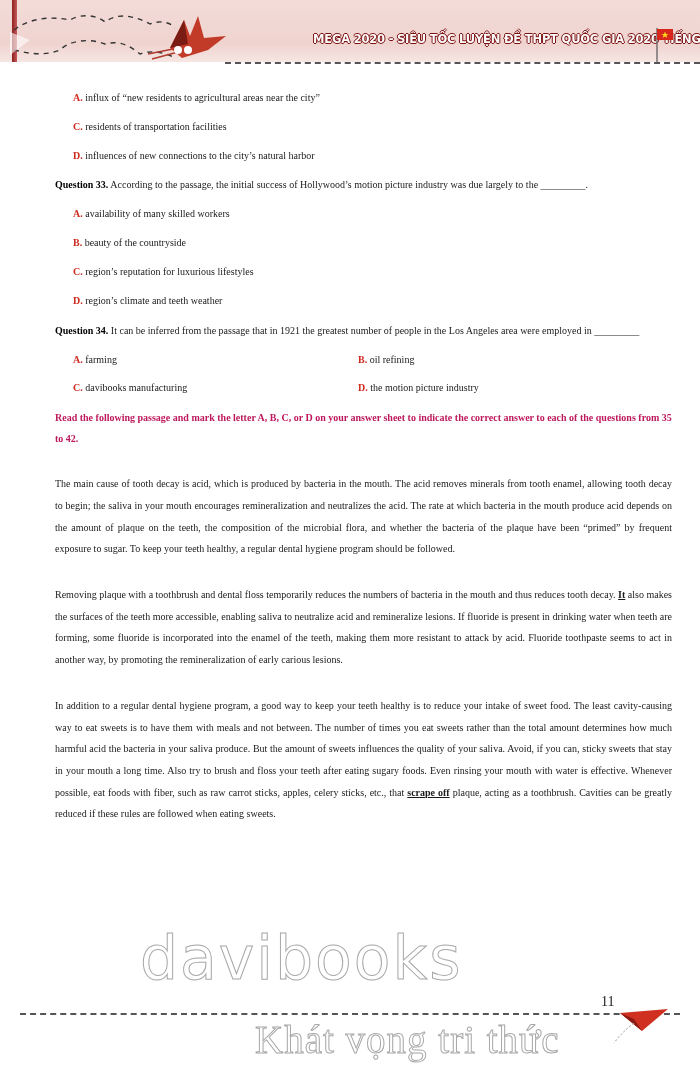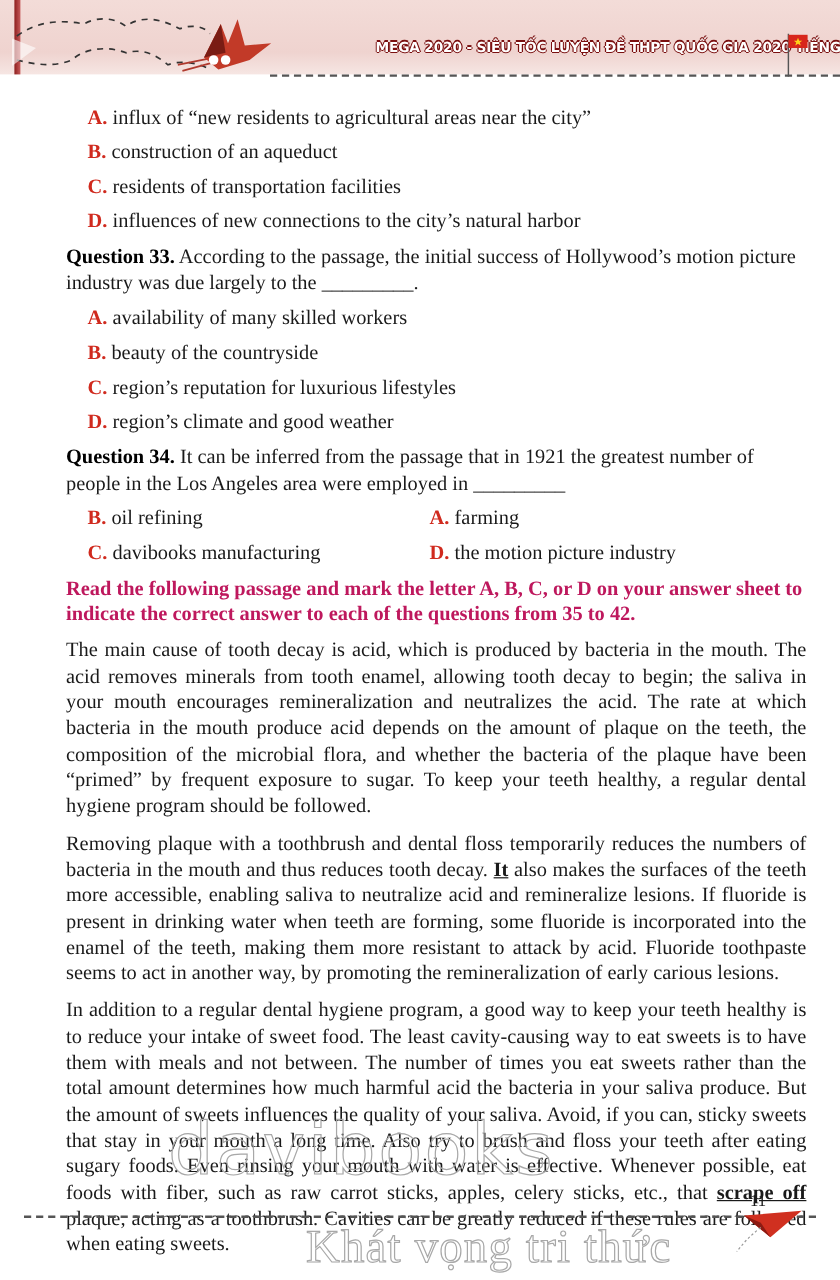--- a/index.html
+++ b/index.html
@@ -11,34 +11,34 @@
     background: linear-gradient(180deg, #f3dcd8 0%, #efd3cf 70%, #f6e6e3 100%); }
   .banner .spine { position: absolute; left: 12px; top: 0; width: 5px; height: 62px; background: linear-gradient(90deg,#8d1e1e,#c65a5a); }
   .banner .clouds { position: absolute; left: 10px; top: 10px; width: 200px; height: 55px; }
   .banner .plane { position: absolute; left: 148px; top: 14px; width: 80px; height: 48px; }
   .banner .title { position: absolute; left: 313px; top: 32px; font-family: "DejaVu Sans", sans-serif;
     font-weight: bold; font-size: 11.5px; color: #ffffff; letter-spacing: -0.2px;
     text-shadow: 1px 0 #7a1010, -1px 0 #7a1010, 0 1px #7a1010, 0 -1px #7a1010; white-space: nowrap; }
   .banner .flag { position: absolute; left: 655px; top: 28px; width: 20px; height: 36px; }
   .banner .dash { position: absolute; left: 225px; top: 62px; width: 475px; height: 0; border-top: 2px dashed #555; }
 
-  .content { position: absolute; left: 55px; top: 84px; width: 617px; font-size: 17px; line-height: 28.6px; }
+  .content { position: absolute; left: 55px; top: 84px; width: 617px; font-size: 10px; line-height: 28.6px; }
   .opt { padding-left: 18px; height: 28.8px; white-space: nowrap; }
   .opt .l { color: #d02a1e; font-weight: bold; }
   .q { margin-top: 0; line-height: 22px; padding-top: 4px; }
   .q .qn { color: #000000; font-weight: bold; }
   .grid2 { display: grid; grid-template-columns: 285px 300px; padding-left: 18px; }
   .grid2 .cell { height: 28.8px; }
   .grid2 .cell .l { color: #d02a1e; font-weight: bold; }
   .instr { color: #be185d; font-weight: bold; line-height: 21px; padding-top: 4px; }
-  .para { text-align: justify; line-height: 21.7px; margin-top: 9px; }
+  .para { text-align: justify; line-height: 21.7px; margin-top: 24px; }
   .para u b, .para b u { font-weight: bold; }
 
   .footer-dash { position: absolute; left: 20px; top: 1013px; width: 660px; height: 0; border-top: 2px dashed #555; }
-  .pagenum { position: absolute; left: 625px; top: 994px; font-size: 14px; }
+  .pagenum { position: absolute; left: 601px; top: 994px; font-size: 14px; }
   .footplane { position: absolute; left: 612px; top: 1005px; width: 60px; height: 45px; }
   .wm1 { position: absolute; left: 140px; top: 928px; font-family: "DejaVu Sans", sans-serif; font-size: 60px;
     color: transparent; -webkit-text-stroke: 1px #a8a8a8; letter-spacing: 2px; line-height: 1; }
   .wm2 { position: absolute; left: 255px; top: 1020px; font-family: Liberation Serif, serif; font-size: 39px;
     color: transparent; -webkit-text-stroke: 1px #a8a8a8; letter-spacing: 1px; line-height: 1; }
 </style>
 </head>
 <body>
 
 <div class="banner">
@@ -62,40 +62,39 @@
     <rect x="2" y="1" width="16" height="11" fill="#d8261c"></rect>
     <polygon points="10,3.5 11,6 13.5,6 11.5,7.5 12.3,10 10,8.5 7.7,10 8.5,7.5 6.5,6 9,6" fill="#ffd21a"></polygon>
   </svg>
   <div class="dash"></div>
 </div>
 
 <div class="content">
 
   <div>
     <div class="opt"><span class="l">A.</span> <span>influx of “new residents to agricultural areas near the city”</span></div>
-    <div class="opt"><span class="l">B.</span> <span>construction of an aqueduct</span></div>
     <div class="opt"><span class="l">C.</span> <span>residents of transportation facilities</span></div>
     <div class="opt"><span class="l">D.</span> <span>influences of new connections to the city’s natural harbor</span></div>
   </div>
 
   <div>
     <p class="q"><span class="qn">Question 33.</span> <span>According to the passage, the initial success of Hollywood’s motion picture industry was due largely to the _________.</span></p>
     <div style="height:4px"></div>
     <div class="opt"><span class="l">A.</span> <span>availability of many skilled workers</span></div>
     <div class="opt"><span class="l">B.</span> <span>beauty of the countryside</span></div>
     <div class="opt"><span class="l">C.</span> <span>region’s reputation for luxurious lifestyles</span></div>
-    <div class="opt"><span class="l">D.</span> <span>region’s climate and good weather</span></div>
+    <div class="opt"><span class="l">D.</span> <span>region’s climate and teeth weather</span></div>
   </div>
 
   <div>
     <p class="q"><span class="qn">Question 34.</span> <span>It can be inferred from the passage that in 1921 the greatest number of people in the Los Angeles area were employed in _________</span></p>
     <div style="height:4px"></div>
     <div class="grid2">
+      <div class="cell"><span class="l">A.</span> <span>farming</span></div>
       <div class="cell"><span class="l">B.</span> <span>oil refining</span></div>
-      <div class="cell"><span class="l">A.</span> <span>farming</span></div>
       <div class="cell"><span class="l">C.</span> <span>davibooks manufacturing</span></div>
       <div class="cell"><span class="l">D.</span> <span>the motion picture industry</span></div>
     </div>
   </div>
 
   <p class="instr">Read the following passage and mark the letter A, B, C, or D on your answer sheet to indicate the correct answer to each of the questions from 35 to 42.</p>
 
   <p class="para">The main cause of tooth decay is acid, which is produced by bacteria in the mouth. The acid removes minerals from tooth enamel, allowing tooth decay to begin; the saliva in your mouth encourages remineralization and neutralizes the acid. The rate at which bacteria in the mouth produce acid depends on the amount of plaque on the teeth, the composition of the microbial flora, and whether the bacteria of the plaque have been “primed” by frequent exposure to sugar. To keep your teeth healthy, a regular dental hygiene program should be followed.</p>
   <p class="para"><span>Removing plaque with a toothbrush and dental floss temporarily reduces the numbers of bacteria in the mouth and thus reduces tooth decay. </span><b><u>It</u></b><span> also makes the surfaces of the teeth more accessible, enabling saliva to neutralize acid and remineralize lesions. If fluoride is present in drinking water when teeth are forming, some fluoride is  incorporated into the enamel of the teeth, making them more resistant to attack by acid. Fluoride toothpaste seems to act in another way, by promoting the remineralization of early carious lesions.</span></p>
   <p class="para"><span>In addition to a regular dental hygiene program, a good way to keep your teeth healthy is to reduce your intake of sweet food. The least cavity-causing way to eat sweets is to have them with meals and not between. The number of times you eat sweets rather than the total amount determines how much harmful acid the bacteria in your saliva produce. But the amount of sweets influences the quality of your saliva. Avoid, if you can, sticky sweets that stay in your mouth a long time. Also try to brush and floss your teeth after eating sugary foods. Even rinsing your mouth with water is effective. Whenever possible, eat foods with fiber, such as raw carrot sticks, apples, celery sticks, etc., that </span><b><u>scrape off</u></b><span> plaque, acting as a toothbrush. Cavities can be greatly reduced if these rules are followed when eating sweets.</span></p>

